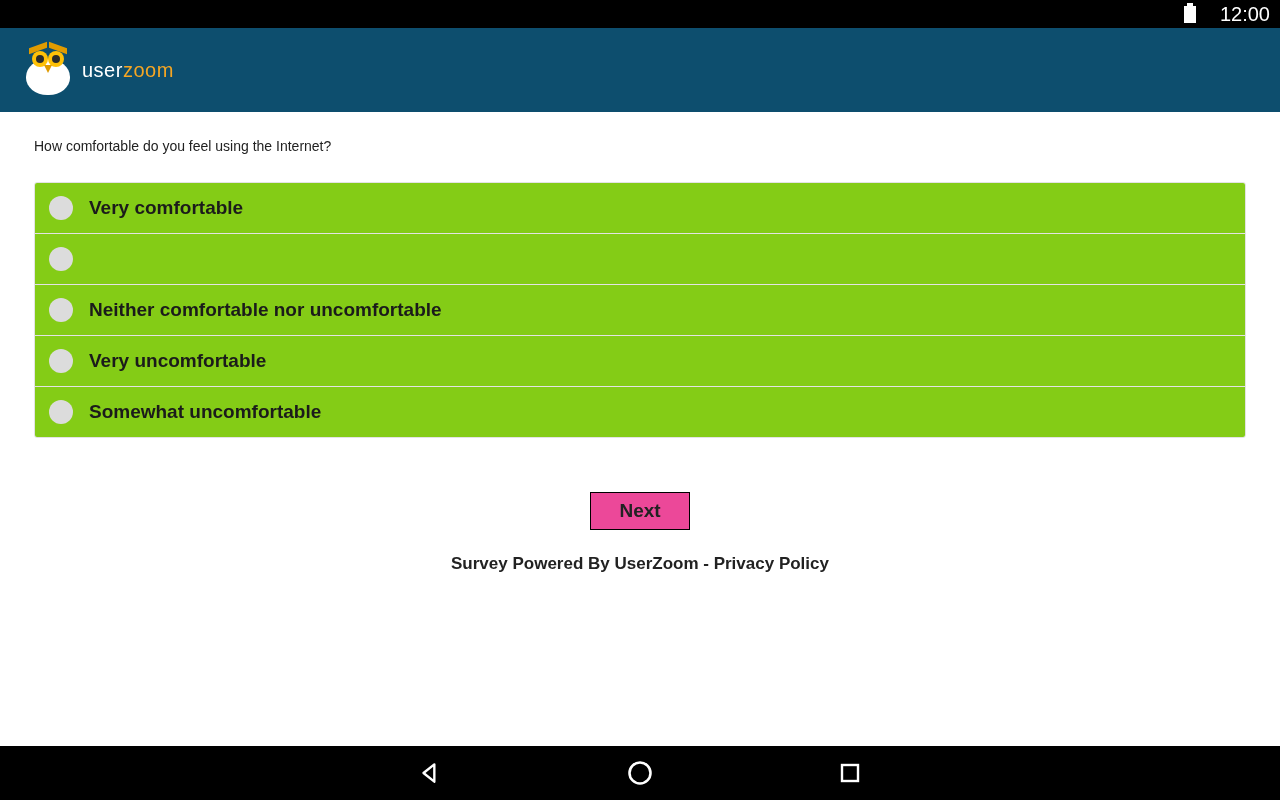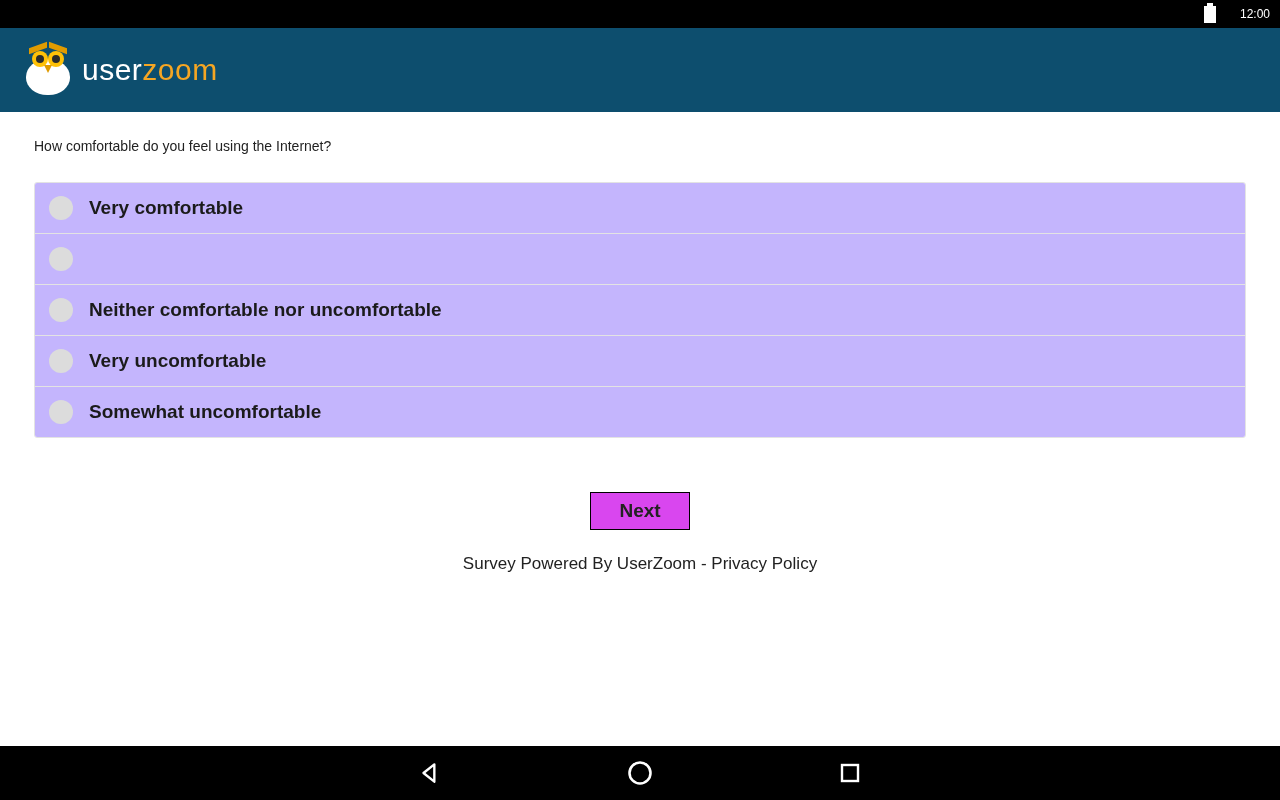--- a/index.html
+++ b/index.html
@@ -7,21 +7,21 @@
 
   
   .status-bar {
     height: 28px;
     background: #000;
     color: #fff;
     display: flex;
     align-items: center;
     justify-content: flex-end;
     padding: 0 10px;
-    font-size: 12px;
+    font-size: 20px;
     gap: 24px;
   }
   .battery-icon {
     width: 12px;
     height: 17px;
     background: #fff;
     position: relative;
   }
   .battery-icon::before {
     content: "";
@@ -76,21 +76,21 @@
   .owl-brow.right { left: 25px; transform: skewY(20deg); }
   .owl-beak {
     position: absolute;
     top: 20px; left: 20px;
     width: 0; height: 0;
     border-left: 4px solid transparent;
     border-right: 4px solid transparent;
     border-top: 8px solid #e09b00;
   }
   .brand {
-    font-size: 30px;
+    font-size: 20px;
     font-weight: 500;
     letter-spacing: 0.5px;
   }
   .brand-user { color: #fff; }
   .brand-zoom { color: #f5a623; }
 
   
   .content {
     padding: 26px 34px 0 34px;
   }
@@ -102,21 +102,21 @@
   .options {
     border: 1px solid #e3e3e3;
     border-radius: 3px;
     overflow: hidden;
   }
   .option-row {
     display: flex;
     align-items: center;
     gap: 16px;
     padding: 13px 14px;
-    background: #c4b5fd;
+    background: #84cc16;
     border-bottom: 1px solid #e3e3e3;
     cursor: pointer;
   }
   .option-row:last-child { border-bottom: none; }
   .radio {
     width: 24px; height: 24px;
     border-radius: 50%;
     background: #dcdcdc;
     flex-shrink: 0;
   }
@@ -125,34 +125,35 @@
     font-weight: 700;
     color: #1b1b1b;
   }
 
   .next-wrap {
     display: flex;
     justify-content: center;
     margin-top: 54px;
   }
   .next-btn {
-    background: #d946ef;
+    background: #ec4899;
     border: 1px solid #000;
     padding: 7px 28px;
     font-size: 19px;
     font-weight: 700;
     color: #222;
     cursor: pointer;
   }
 
   .footer-text {
     text-align: center;
     margin-top: 24px;
     font-size: 17px;
     color: #222;
+    font-weight: bold;
   }
   .footer-sep { color: #222; }
   .privacy-link { color: #222; text-decoration: none; }
 
   
   .nav-bar {
     position: absolute;
     bottom: 0; left: 0; right: 0;
     height: 54px;
     background: #000;

